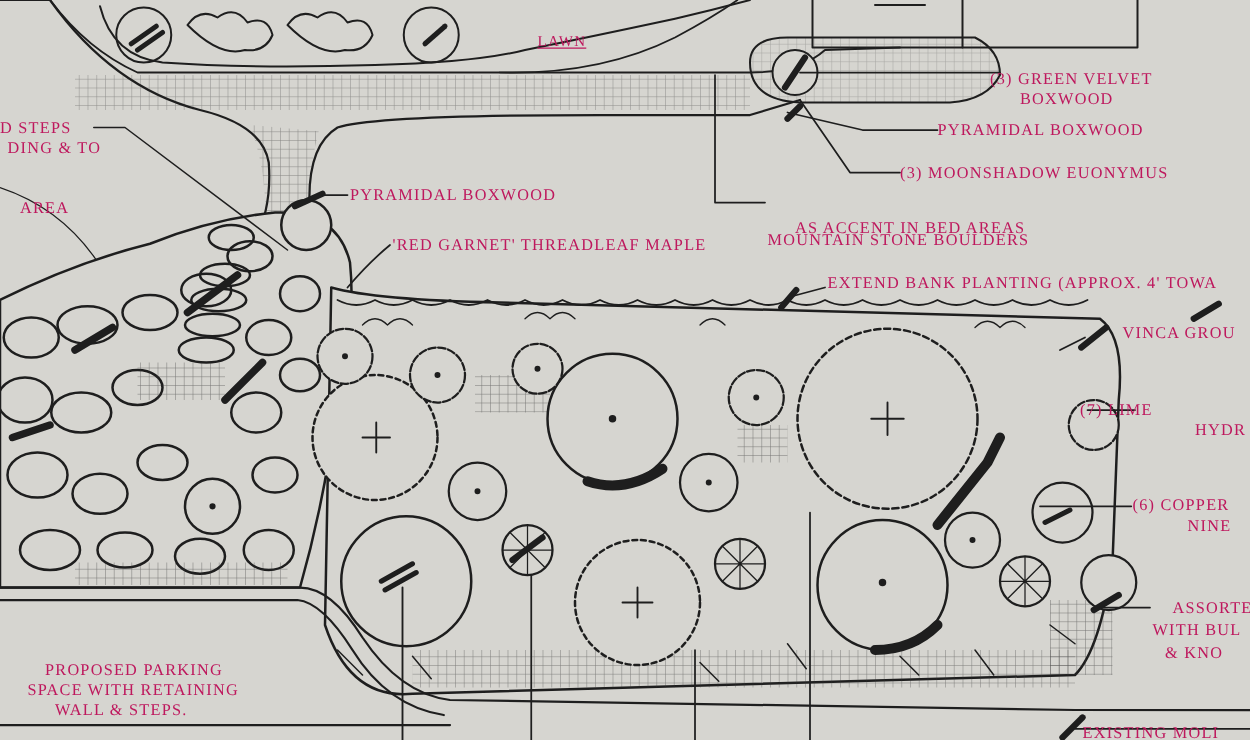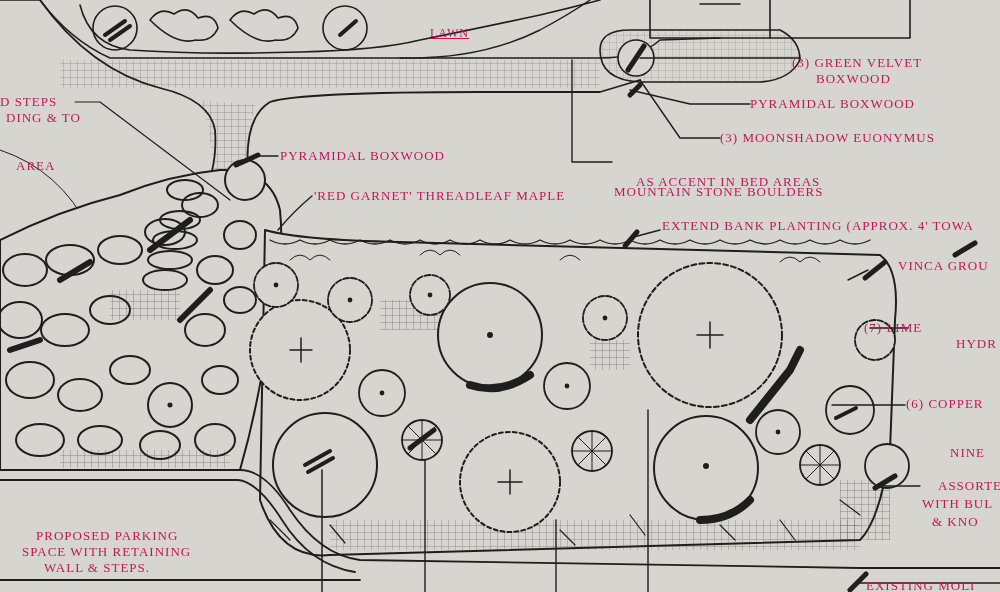--- a/index.html
+++ b/index.html
@@ -220,21 +220,21 @@
 <div class="lbl" style="left:314px;top:188px;text-align:center;">'RED GARNET' THREADLEAF MAPLE</div>
 
 <div class="lbl" style="left:662px;top:218px;">EXTEND BANK PLANTING (APPROX. 4' TOWA</div>
 
 <div class="lbl" style="left:898px;top:258px;">VINCA GROU</div>
 
 <div class="lbl" style="left:864px;top:320px;">(7) LIME</div>
 <div class="lbl" style="left:956px;top:336px;">HYDR</div>
 
 <div class="lbl" style="left:906px;top:396px;">(6) COPPER</div>
-<div class="lbl" style="left:950px;top:413px;margin-top:32px;">NINE</div>
+<div class="lbl" style="left:950px;top:413px;">NINE</div>
 
 <div class="lbl" style="left:938px;top:478px;">ASSORTE</div>
 <div class="lbl" style="left:922px;top:496px;">WITH BUL</div>
 <div class="lbl" style="left:932px;top:514px;">&amp; KNO</div>
 
 <div class="lbl c" style="left:36px;top:528px;">PROPOSED PARKING</div>
 <div class="lbl c" style="left:22px;top:544px;">SPACE WITH RETAINING</div>
 <div class="lbl c" style="left:44px;top:560px;">WALL &amp; STEPS.</div>
 
 <div class="lbl" style="left:866px;top:578px;">EXISTING MOLI</div>

